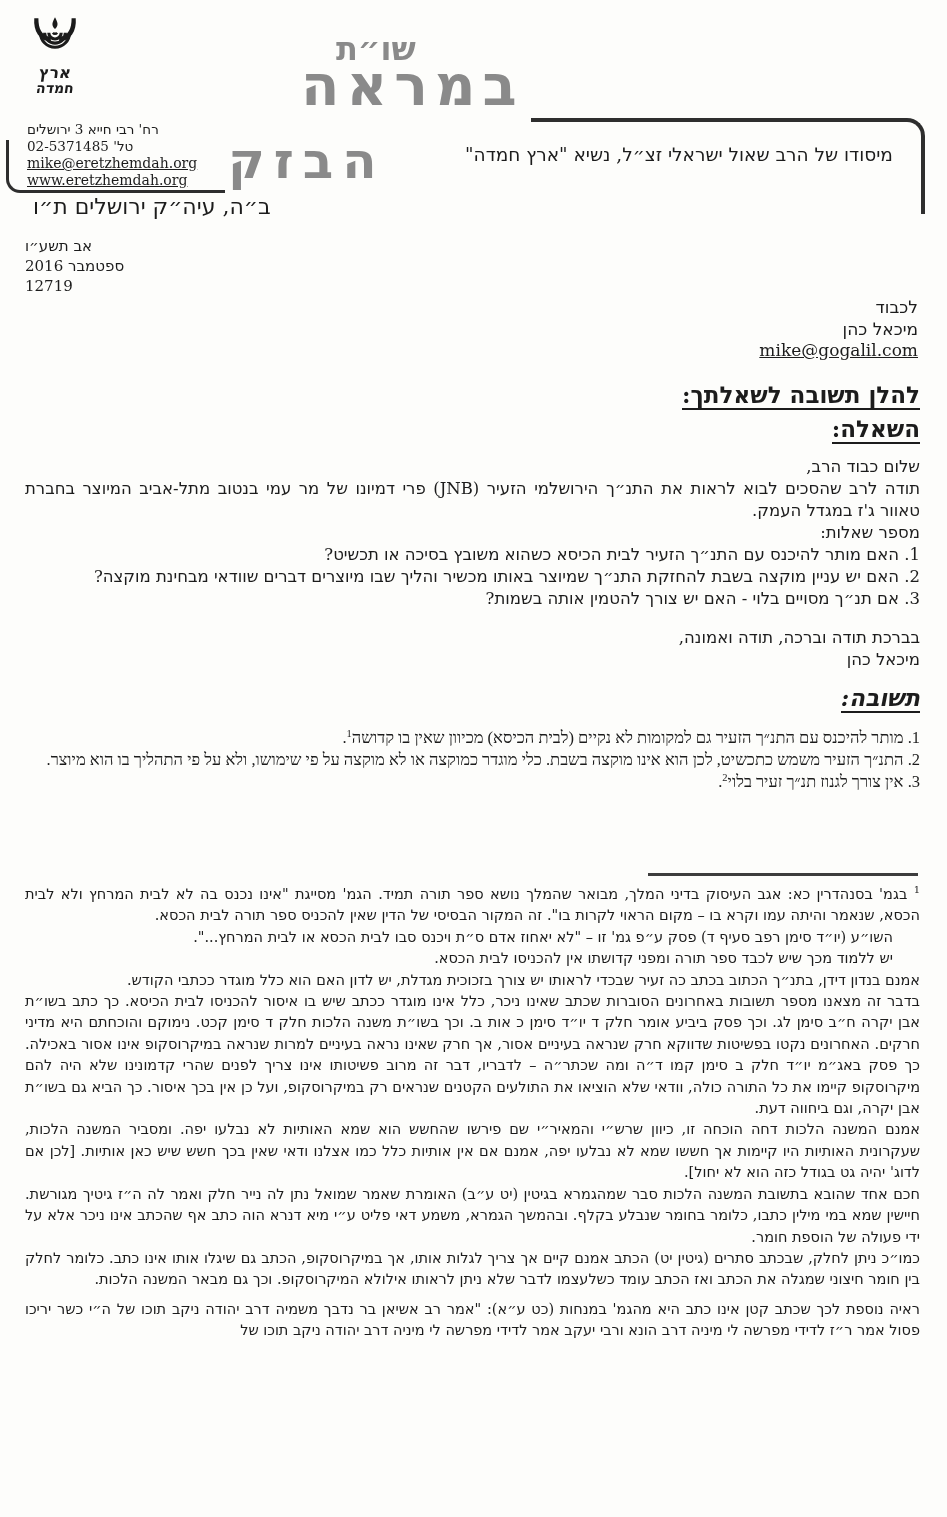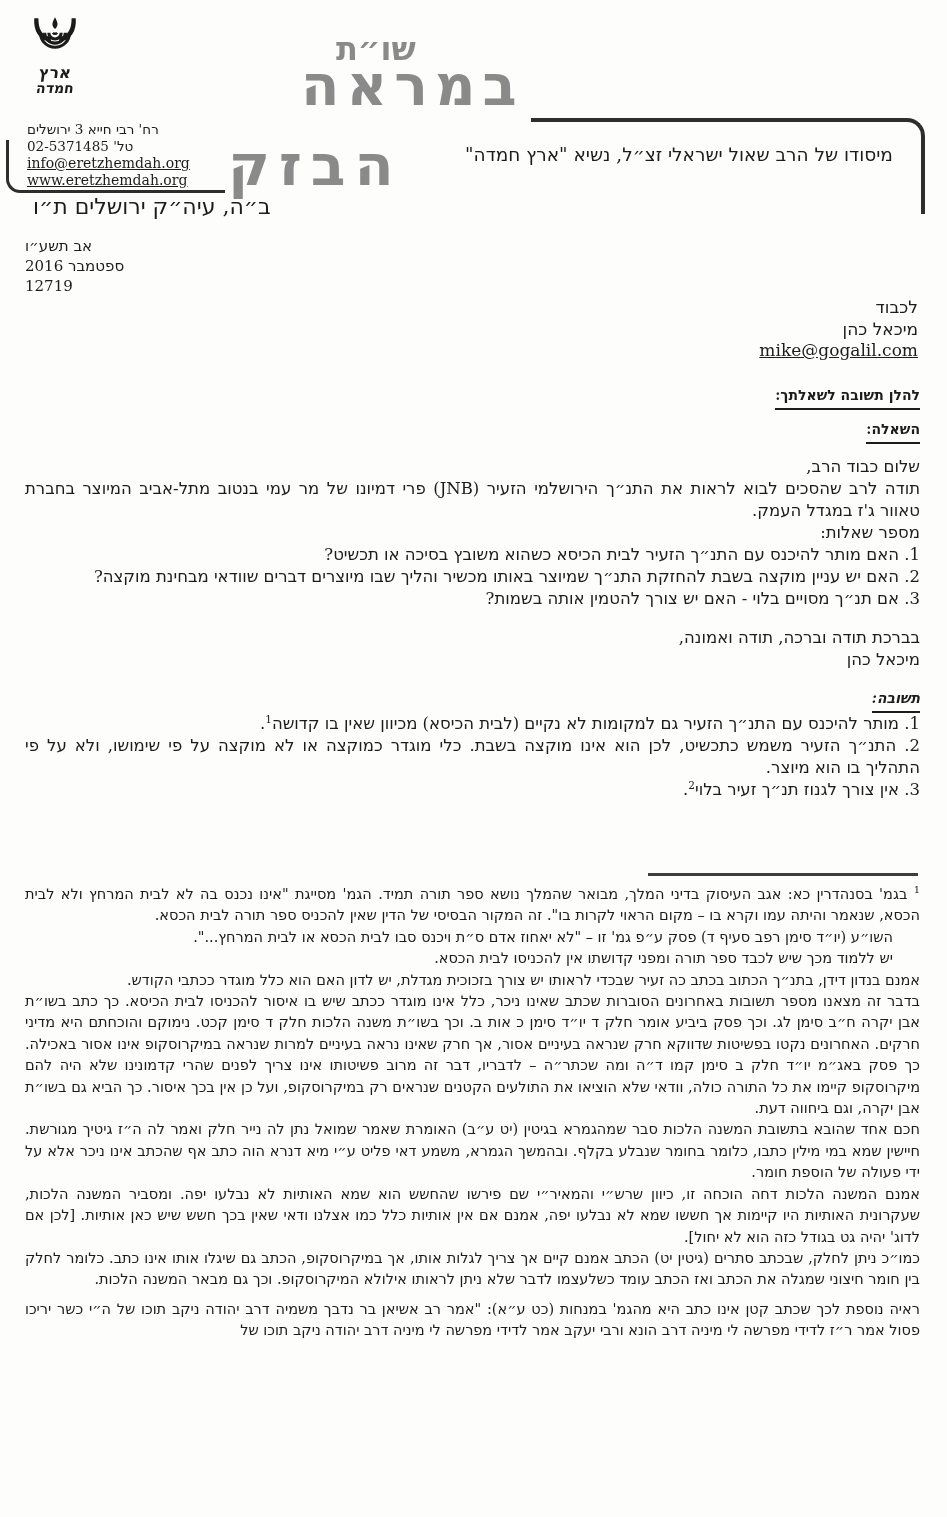--- a/index.html
+++ b/index.html
@@ -29,41 +29,41 @@
                   border-bottom-left-radius: 14px; }
   .frame-right { position: absolute; left: 531px; top: 118px; width: 390px; height: 92px;
                  border-top: 4px solid #2e2e2e; border-right: 4px solid #2e2e2e;
                  border-top-right-radius: 18px; }
 
   .city { position: absolute; left: 33px; top: 194px; font-size: 22px; direction: rtl; }
 
   .t-shut, .t-bem, .t-hab { position: absolute; font-weight: bold; color: #8a8a8a; line-height: 1; direction: rtl; }
   .t-shut { left: 336px; top: 33px; font-size: 32px; }
   .t-bem  { left: 301px; top: 57px; font-size: 56px; letter-spacing: 7px; }
-  .t-hab  { left: 228px; top: 136px; font-size: 57px; letter-spacing: 9px; }
+  .t-hab  { left: 228px; top: 136px; font-size: 50px; letter-spacing: 9px; }
 
   .subtitle { position: absolute; left: 436px; top: 140px; width: 486px;
               direction: rtl; text-align: center; font-size: 18.5px; line-height: 29px; }
 
   .dateblock { position: absolute; left: 25px; top: 236px; width: 130px;
                direction: rtl; text-align: left; font-size: 15px; line-height: 20px; }
 
   .recipient { position: absolute; right: 29px; top: 297px;
                direction: rtl; text-align: right; font-size: 17px; line-height: 21.5px; }
 
   
   .main { position: absolute; left: 25px; right: 27px; top: 383px;
           direction: rtl; text-align: justify; font-size: 16.5px; line-height: 22px; }
-  .hd { font-size: 14px; font-weight: bold; line-height: 24px; text-align: right; }
+  .hd { font-size: 23px; font-weight: bold; line-height: 24px; text-align: right; }
   .hd + .hd { margin-top: 7px; }
   .ul { display: inline-block; border-bottom: 2px solid #1c1c1c; padding-bottom: 1px; }
   .qblock { margin-top: 12px; }
   .closing { margin-top: 17px; }
   .h-ans { margin-top: 15px; font-style: italic; }
-  .ablock { margin-top: 0; }
+  .ablock { margin-top: 14px; font-family: Liberation Serif, serif; }
   sup { font-size: 10.5px; line-height: 0; }
 
   
   .fn-sep { position: absolute; left: 648px; top: 873px; width: 270px; height: 3px; background: #3d3d3d; }
   .footnotes { position: absolute; left: 25px; right: 27px; top: 884px;
                direction: rtl; text-align: justify; font-size: 14.5px; line-height: 21.4px; }
   .footnotes p { margin: 0; }
   .footnotes .ind { padding-right: 27px; }
   .footnotes .gap { margin-top: 8px; }
   .footnotes sup { font-size: 10px; }
@@ -83,21 +83,21 @@
       <path d="M21 16 A6 6 0 0 0 33 16" stroke="#1b1b1b" stroke-width="3" fill="none"></path>
       <path d="M25 16 A2.5 2.5 0 0 0 29 16" stroke="#1b1b1b" stroke-width="2.5" fill="none"></path>
     </svg>
     <div class="logo-l1">ארץ</div>
     <div class="logo-l2">חמדה</div>
   </div>
 
   <div class="contact">
     <div>רח' רבי חייא 3 ירושלים</div>
     <div>טל' 02-5371485</div>
-    <div class="lnk">info@eretzhemdah.org</div>
+    <div class="lnk">mike@eretzhemdah.org</div>
     <div class="lnk">www.eretzhemdah.org</div>
   </div>
   <div class="bracket-left"></div>
   <div class="city">ב״ה, עיה״ק ירושלים ת״ו</div>
 
   <div class="t-shut">שו״ת</div>
   <div class="t-bem">במראה</div>
   <div class="t-hab">הבזק</div>
   <div class="frame-right"></div>
   <div class="subtitle">
@@ -142,19 +142,19 @@
     </div>
   </div>
 
   <div class="fn-sep"></div>
   <div class="footnotes">
     <p><sup>1</sup> <span>בגמ' בסנהדרין כא: אגב העיסוק בדיני המלך, מבואר שהמלך נושא ספר תורה תמיד. הגמ' מסייגת "אינו נכנס בה לא לבית המרחץ ולא לבית הכסא, שנאמר והיתה עמו וקרא בו – מקום הראוי לקרות בו". זה המקור הבסיסי של הדין שאין להכניס ספר תורה לבית הכסא.</span></p>
     <p class="ind">השו״ע (יו״ד סימן רפב סעיף ד) פסק ע״פ גמ' זו – "לא יאחוז אדם ס״ת ויכנס סבו לבית הכסא או לבית המרחץ...".</p>
     <p class="ind">יש ללמוד מכך שיש לכבד ספר תורה ומפני קדושתו אין להכניסו לבית הכסא.</p>
     <p>אמנם בנדון דידן, בתנ״ך הכתוב בכתב כה זעיר שבכדי לראותו יש צורך בזכוכית מגדלת, יש לדון האם הוא כלל מוגדר ככתבי הקודש.</p>
     <p>בדבר זה מצאנו מספר תשובות באחרונים הסוברות שכתב שאינו ניכר, כלל אינו מוגדר ככתב שיש בו איסור להכניסו לבית הכיסא. כך כתב בשו״ת אבן יקרה ח״ב סימן לג. וכך פסק ביביע אומר חלק ד יו״ד סימן כ אות ב. וכך בשו״ת משנה הלכות חלק ד סימן קכט. נימוקם והוכחתם היא מדיני חרקים. האחרונים נקטו בפשיטות שדווקא חרק שנראה בעיניים אסור, אך חרק שאינו נראה בעיניים למרות שנראה במיקרוסקופ אינו אסור באכילה. כך פסק באג״מ יו״ד חלק ב סימן קמו ד״ה ומה שכתר״ה – לדבריו, דבר זה מרוב פשיטותו אינו צריך לפנים שהרי קדמונינו שלא היה להם מיקרוסקופ קיימו את כל התורה כולה, וודאי שלא הוציאו את התולעים הקטנים שנראים רק במיקרוסקופ, ועל כן אין בכך איסור. כך הביא גם בשו״ת אבן יקרה, וגם ביחווה דעת.</p>
+    <p>אמנם המשנה הלכות דחה הוכחה זו, כיוון שרש״י והמאיר״י שם פירשו שהחשש הוא שמא האותיות לא נבלעו יפה. ומסביר המשנה הלכות, שעקרונית האותיות היו קיימות אך חששו שמא לא נבלעו יפה, אמנם אם אין אותיות כלל כמו אצלנו ודאי שאין בכך חשש שיש כאן אותיות. [לכן אם לדוג' יהיה גט בגודל כזה הוא לא יחול].</p>
     <p>חכם אחד שהובא בתשובת המשנה הלכות סבר שמהגמרא בגיטין (יט ע״ב) האומרת שאמר שמואל נתן לה נייר חלק ואמר לה ה״ז גיטיך מגורשת. חיישין שמא במי מילין כתבו, כלומר בחומר שנבלע בקלף. ובהמשך הגמרא, משמע דאי פליט ע״י מיא דנרא הוה כתב אף שהכתב אינו ניכר אלא על ידי פעולה של הוספת חומר.</p>
-    <p>אמנם המשנה הלכות דחה הוכחה זו, כיוון שרש״י והמאיר״י שם פירשו שהחשש הוא שמא האותיות לא נבלעו יפה. ומסביר המשנה הלכות, שעקרונית האותיות היו קיימות אך חששו שמא לא נבלעו יפה, אמנם אם אין אותיות כלל כמו אצלנו ודאי שאין בכך חשש שיש כאן אותיות. [לכן אם לדוג' יהיה גט בגודל כזה הוא לא יחול].</p>
     <p>כמו״כ ניתן לחלק, שבכתב סתרים (גיטין יט) הכתב אמנם קיים אך צריך לגלות אותו, אך במיקרוסקופ, הכתב גם שיגלו אותו אינו כתב. כלומר לחלק בין חומר חיצוני שמגלה את הכתב ואז הכתב עומד כשלעצמו לדבר שלא ניתן לראותו אילולא המיקרוסקופ. וכך גם מבאר המשנה הלכות.</p>
     <p class="gap">ראיה נוספת לכך שכתב קטן אינו כתב היא מהגמ' במנחות (כט ע״א): "אמר רב אשיאן בר נדבך משמיה דרב יהודה ניקב תוכו של ה״י כשר יריכו פסול אמר ר״ז לדידי מפרשה לי מיניה דרב הונא ורבי יעקב אמר לדידי מפרשה לי מיניה דרב יהודה ניקב תוכו של</p>
   </div>
 
 </div>
 
 </body></html>

